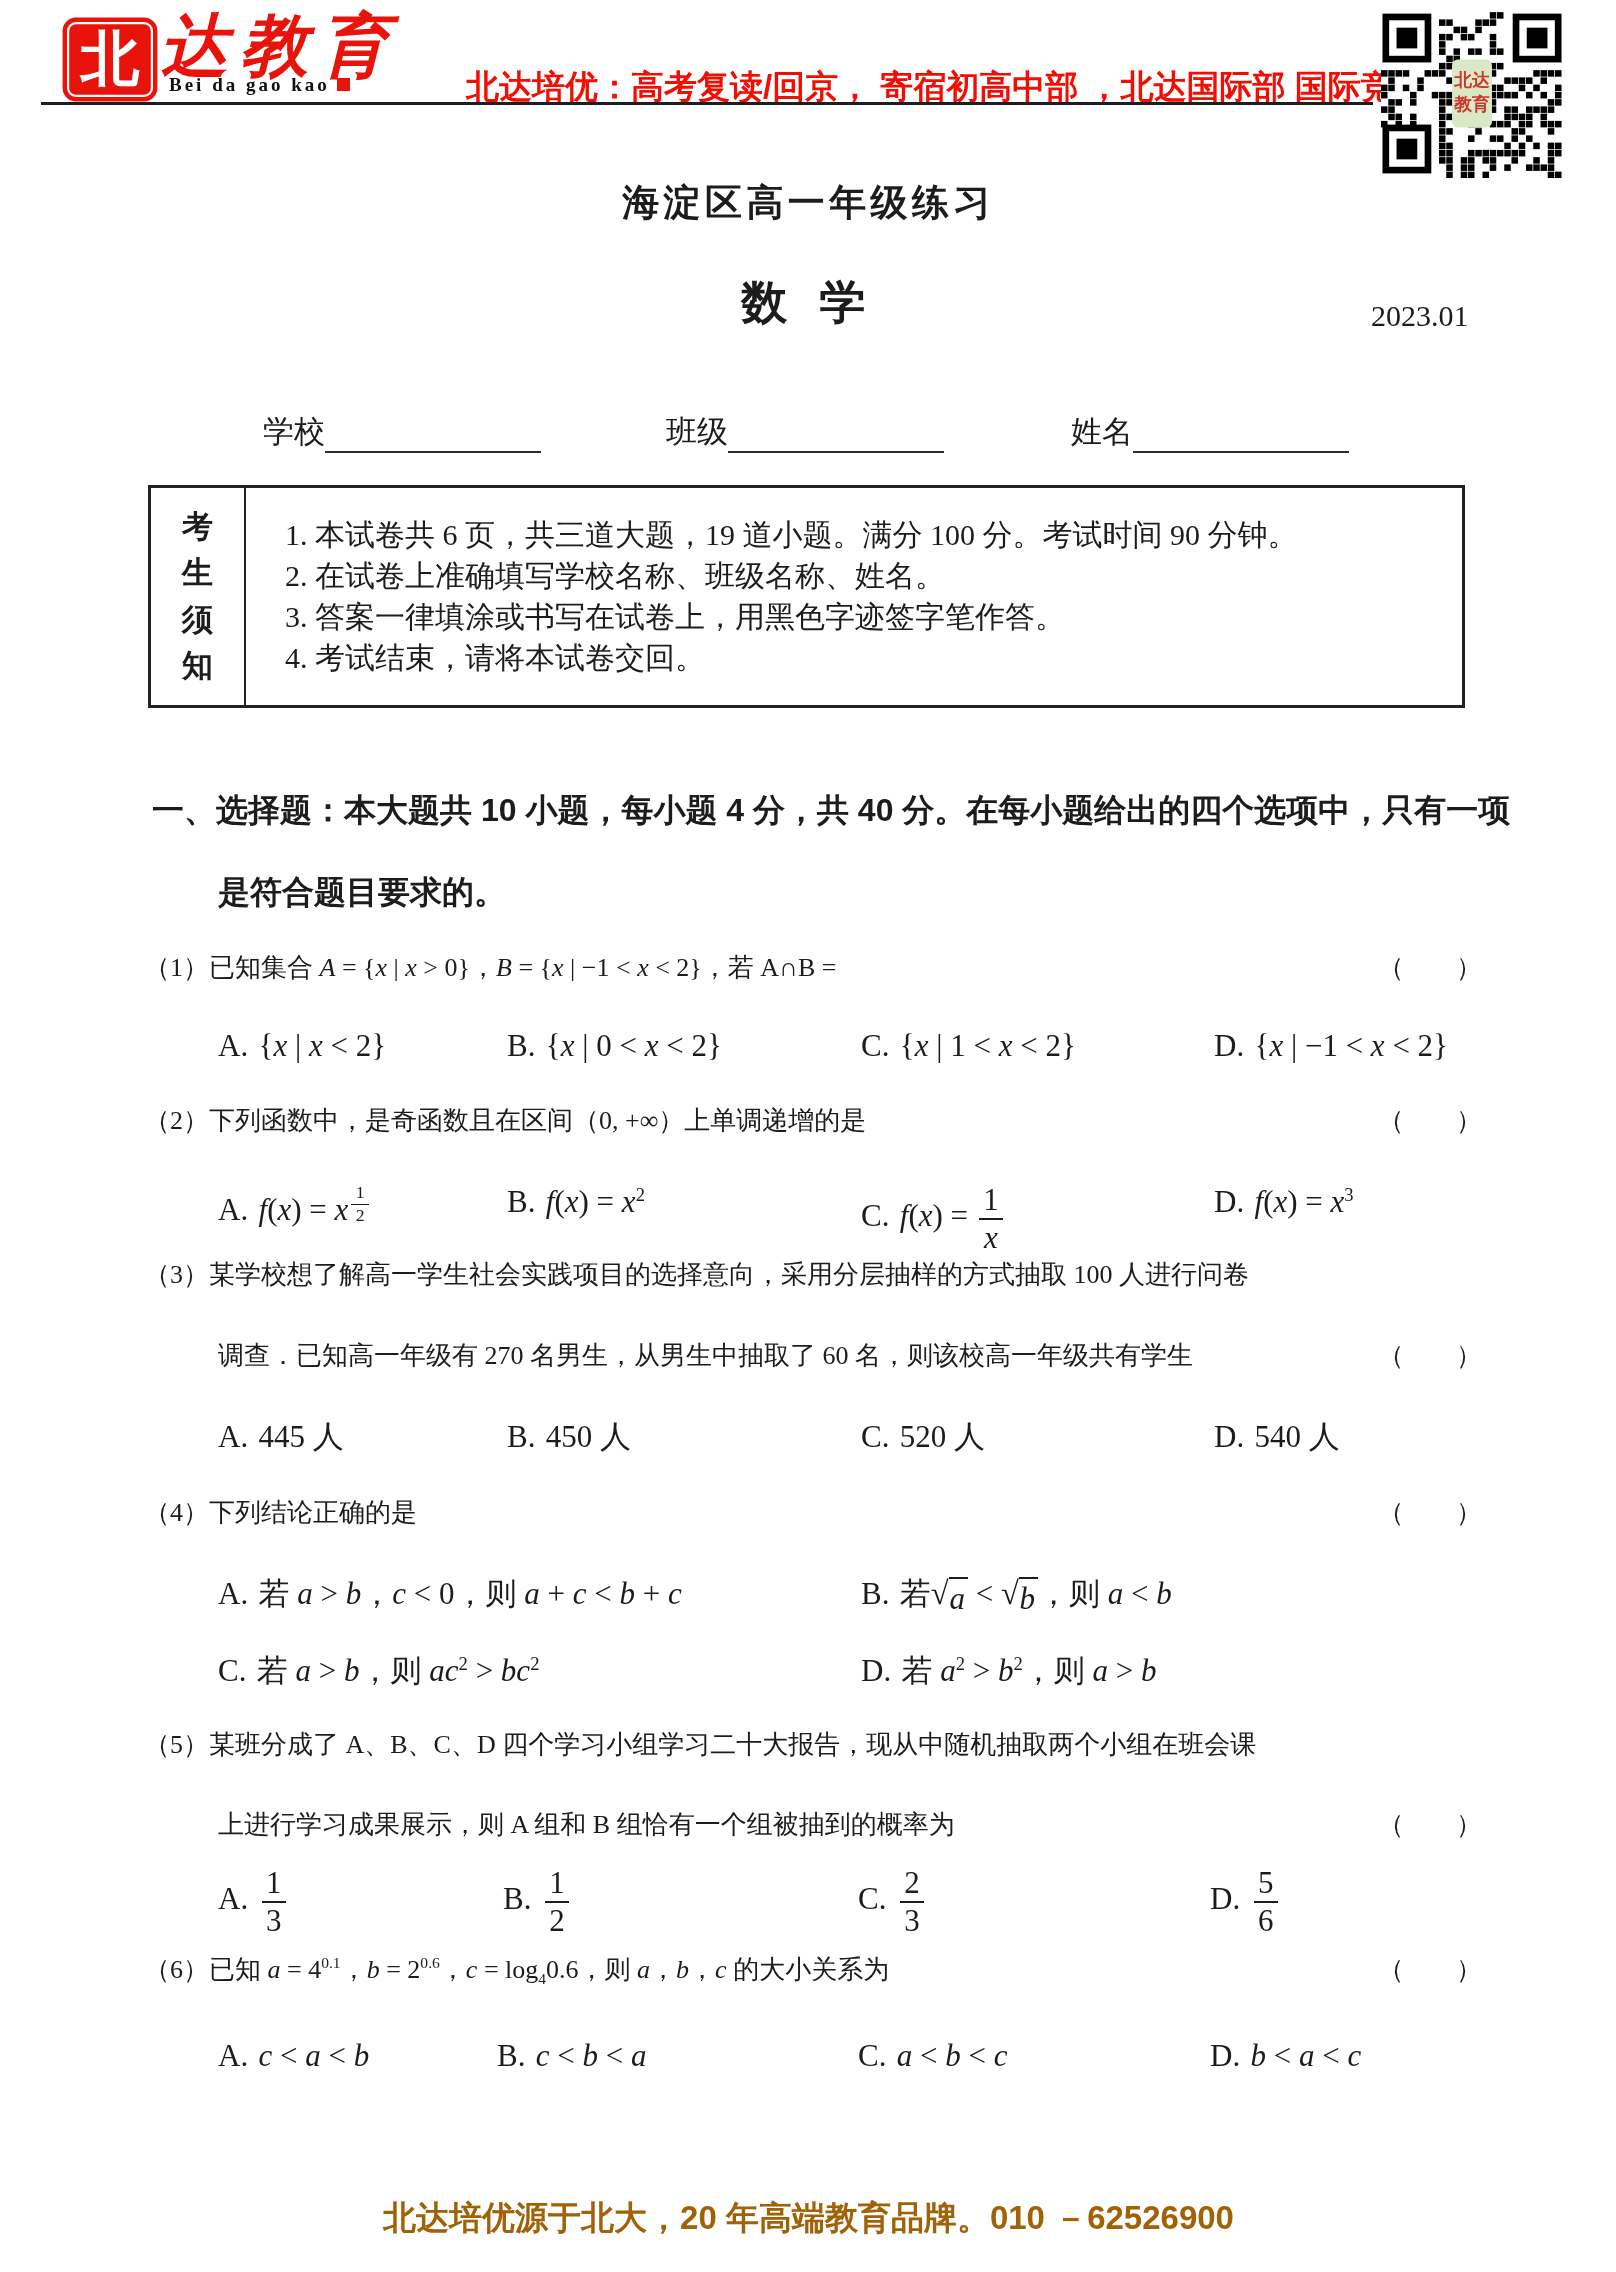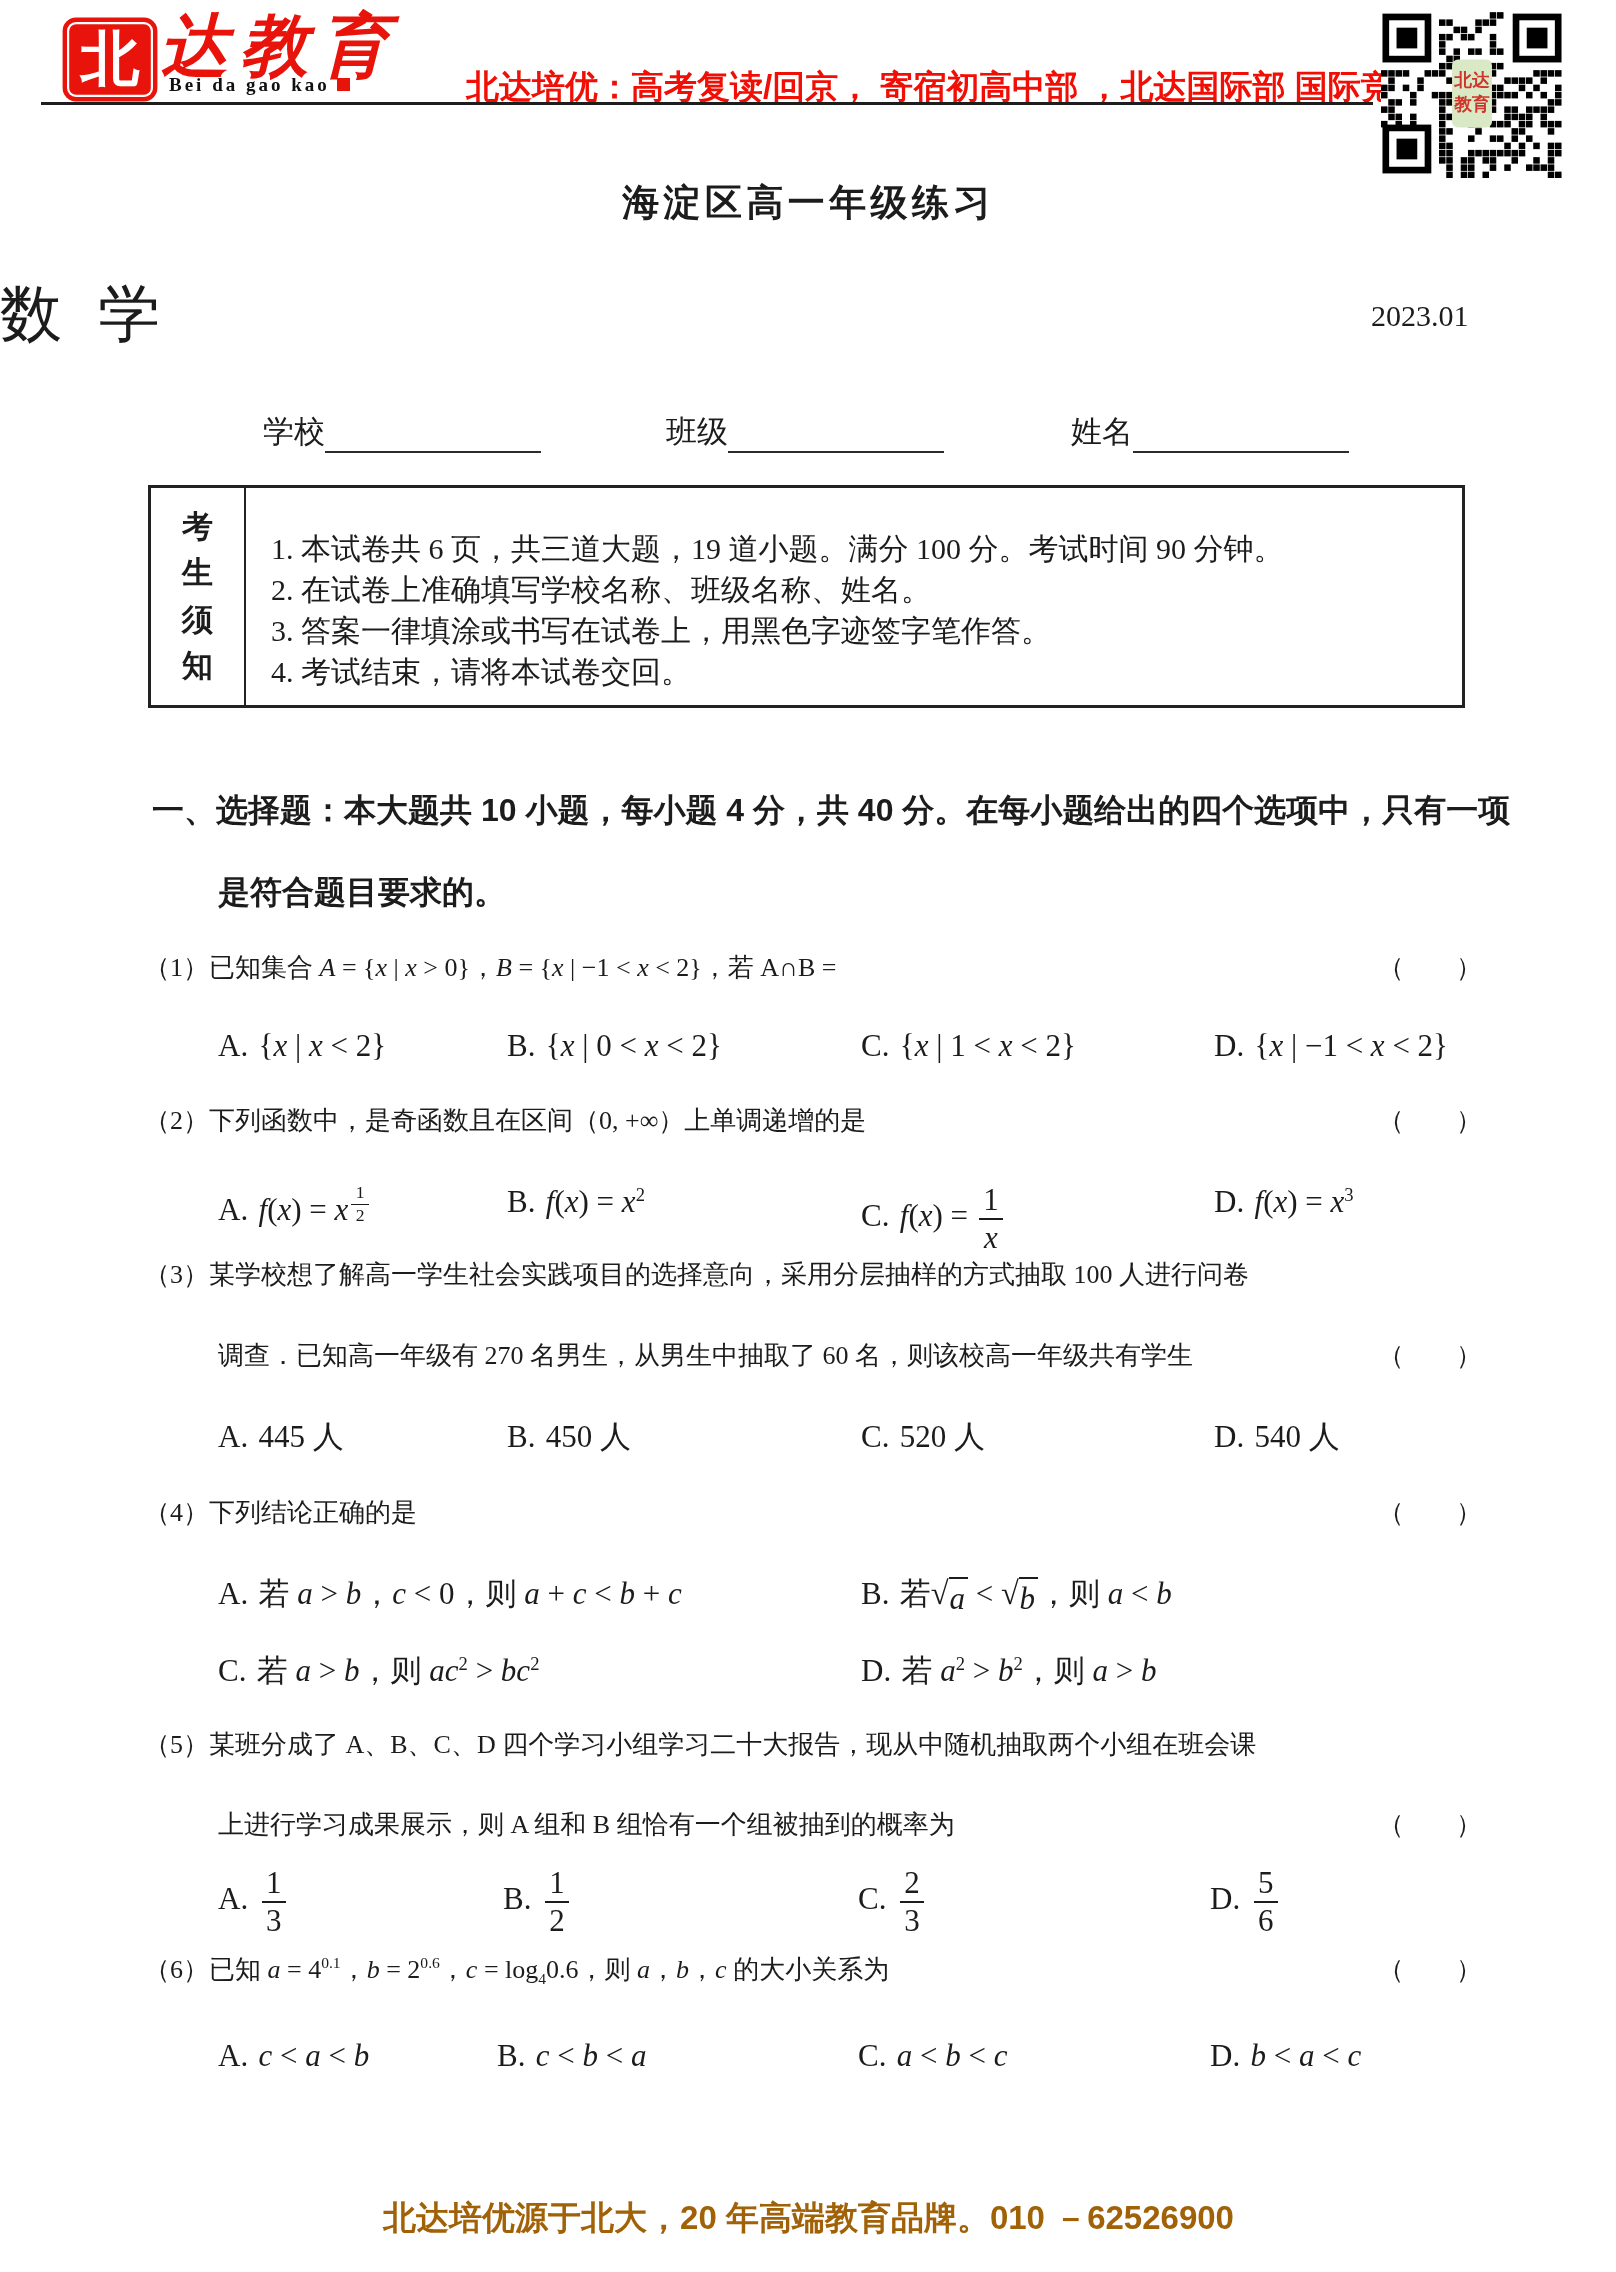--- a/index.html
+++ b/index.html
@@ -23,36 +23,36 @@
         color:#e8140b;letter-spacing:12px;line-height:1;}
   .logo-sub{left:169px;top:74px;font-size:19px;font-weight:700;letter-spacing:3px;color:#111;}
   .logo-sub .sq{display:inline-block;width:12.6px;height:12.6px;background:#e8140b;margin-left:7.4px;}
   .tagline{left:466px;top:65px;font-size:33px;font-weight:700;color:#f00e05;
         font-family:"Liberation Sans","DejaVu Sans",sans-serif;white-space:nowrap;}
   .hr1{left:41px;top:102px;width:1332px;height:3px;background:#1e1e1e;}
   .qr{left:1381px;top:12px;width:182px;height:166px;}
 
   
   .t1{left:0;right:0;top:178px;text-align:center;font-size:37px;font-weight:700;letter-spacing:4.4px;}
-  .t2{left:0;right:0;top:272px;text-align:left;font-size:62px;font-weight:400;letter-spacing:10.4px;}
+  .t2{left:0;right:0;top:272px;text-align:center;font-size:46px;font-weight:700;letter-spacing:10.4px;}
   .date{left:1371px;top:299px;font-size:30px;}
 
   
   .fillrow{left:0;top:411px;width:100%;font-size:31px;}
   .fg{position:absolute;white-space:nowrap;}
   .blank{display:inline-block;width:216px;border-bottom:2.2px solid #2b2b2b;height:34px;vertical-align:bottom;}
 
   
   .notice{left:148px;top:485px;width:1317px;height:223px;border:3px solid #222;
         box-sizing:border-box;display:flex;background:#fff;}
   .nlabel{width:95px;border-right:2.2px solid #222;display:flex;flex-direction:column;
         justify-content:space-between;align-items:center;padding:18px 0;
         font-size:31px;font-weight:700;box-sizing:border-box;}
-  .nitems{flex:1;display:flex;flex-direction:column;justify-content:flex-end;
-        padding:12px 0 12px 25px;font-size:30px;box-sizing:border-box;}
+  .nitems{flex:1;display:flex;flex-direction:column;justify-content:center;
+        padding:12px 0 12px 39px;font-size:30px;box-sizing:border-box;}
   .nitems div{white-space:nowrap;}
 
   
   .sec{font-weight:700;font-family:"Liberation Sans","DejaVu Sans",sans-serif;font-size:32px;}
   .sec.line{left:152px;}
   .sec.cont{left:218px;}
 
   
   .bracket{position:absolute;right:135px;top:0;}
   .optrow{position:absolute;left:0;right:0;font-size:31px;line-height:1.25;}

